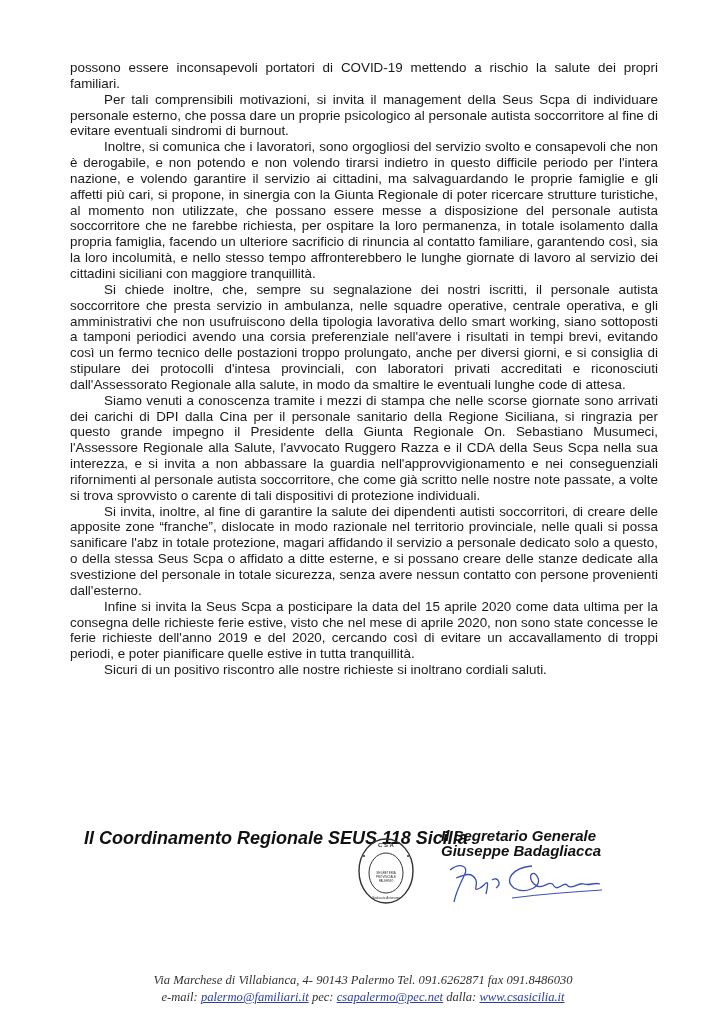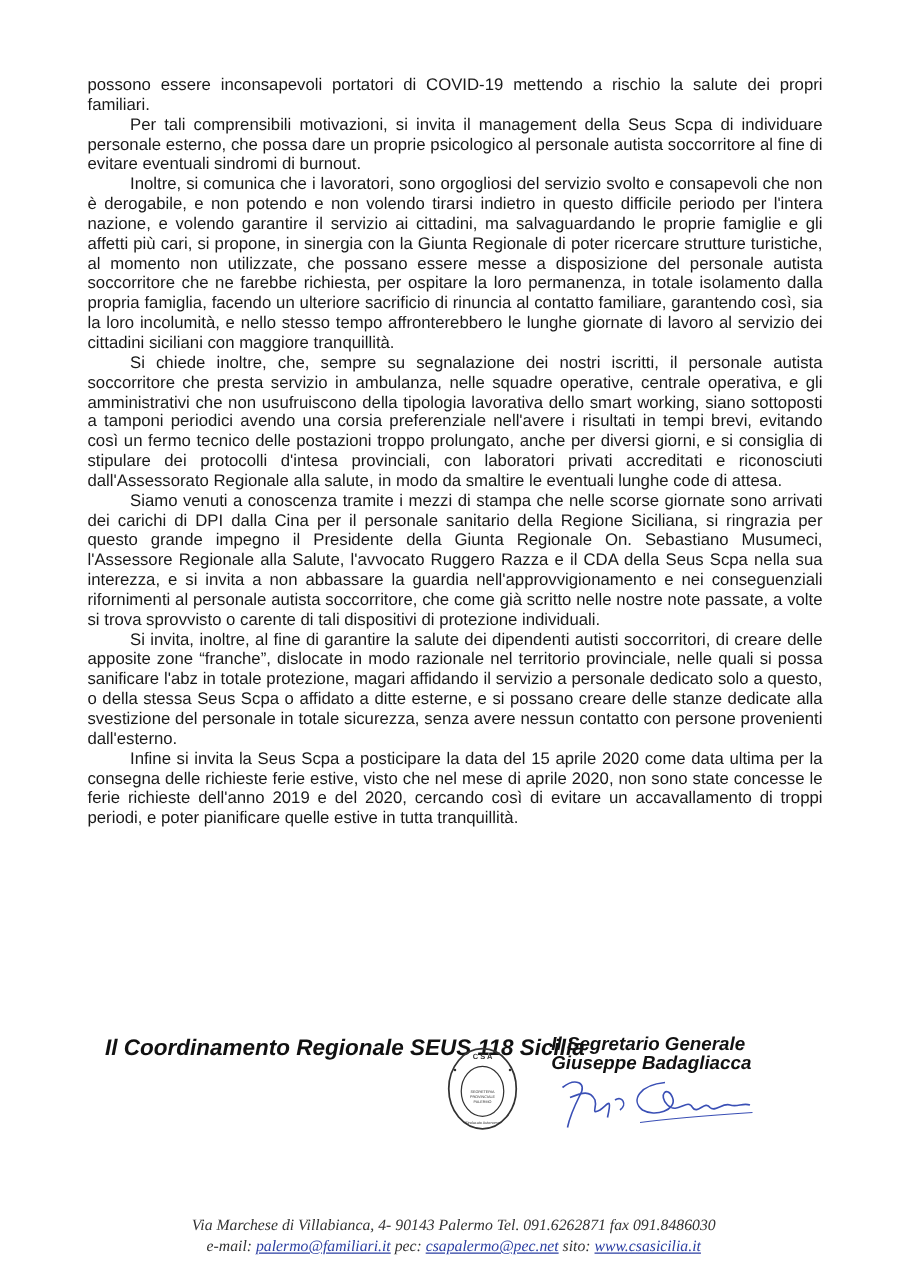--- a/index.html
+++ b/index.html
@@ -38,20 +38,21 @@
 <div class="page">
 
   <div class="body-text">
     <p>possono essere inconsapevoli portatori di COVID-19 mettendo a rischio la salute dei propri familiari.</p>
     <p class="indent">Per tali comprensibili motivazioni, si invita il management della Seus Scpa di individuare personale esterno, che possa dare un proprie psicologico al personale autista soccorritore al fine di evitare eventuali sindromi di burnout.</p>
     <p class="indent">Inoltre, si comunica che i lavoratori, sono orgogliosi del servizio svolto e consapevoli che non è derogabile, e non potendo e non volendo tirarsi indietro in questo difficile periodo per l'intera nazione, e volendo garantire il servizio ai cittadini, ma salvaguardando le proprie famiglie e gli affetti più cari, si propone, in sinergia con la Giunta Regionale di poter ricercare strutture turistiche, al momento non utilizzate, che possano essere messe a disposizione del personale autista soccorritore che ne farebbe richiesta, per ospitare la loro permanenza, in totale isolamento dalla propria famiglia, facendo un ulteriore sacrificio di  rinuncia al contatto familiare, garantendo così, sia la loro incolumità, e nello stesso tempo affronterebbero le lunghe giornate di lavoro al servizio dei cittadini siciliani con maggiore tranquillità.</p>
     <p class="indent">Si chiede inoltre, che, sempre su segnalazione dei nostri iscritti, il personale autista soccorritore che presta servizio in ambulanza, nelle squadre operative, centrale operativa, e gli amministrativi che non usufruiscono della tipologia lavorativa dello smart working, siano sottoposti a tamponi periodici avendo una corsia preferenziale nell'avere i risultati in tempi brevi, evitando così un fermo tecnico delle postazioni troppo prolungato, anche  per diversi giorni, e si consiglia di stipulare dei protocolli d'intesa provinciali, con laboratori privati accreditati e riconosciuti dall'Assessorato Regionale alla salute, in modo da smaltire le eventuali lunghe code di attesa.</p>
     <p class="indent">Siamo venuti a conoscenza tramite i mezzi di stampa che nelle scorse giornate sono arrivati dei carichi di DPI dalla Cina per il personale sanitario della Regione Siciliana, si ringrazia per questo grande impegno il Presidente della Giunta Regionale On. Sebastiano Musumeci, l'Assessore Regionale alla Salute, l'avvocato Ruggero Razza e il CDA della Seus Scpa nella sua interezza, e si invita a non abbassare la guardia nell'approvvigionamento e nei conseguenziali rifornimenti al personale autista soccorritore, che come già scritto nelle nostre note passate, a volte si trova sprovvisto o carente di tali dispositivi di protezione individuali.</p>
     <p class="indent">Si invita, inoltre, al fine di garantire la salute dei dipendenti autisti soccorritori, di creare delle apposite zone “franche”, dislocate in modo razionale nel territorio provinciale, nelle quali si possa sanificare l'abz in totale protezione, magari affidando il servizio a personale dedicato solo a questo, o della stessa Seus Scpa o affidato a ditte esterne, e si possano creare delle stanze dedicate alla svestizione del personale in totale sicurezza, senza avere nessun contatto con persone provenienti dall'esterno.</p>
     <p class="indent">Infine si invita la Seus Scpa a posticipare la data del 15 aprile 2020 come data ultima per la consegna delle richieste ferie estive, visto che nel mese di aprile 2020, non sono state concesse le ferie richieste dell'anno 2019 e del 2020, cercando così di evitare un accavallamento di troppi periodi, e poter pianificare quelle estive in tutta tranquillità.</p>
+    <p class="indent">Sicuri di un positivo riscontro alle nostre richieste si inoltrano cordiali saluti.</p>
   </div>
 
   <div class="sig-left">Il Coordinamento Regionale SEUS 118 Sicilia</div>
 
   <svg class="stamp" viewBox="0 0 60 70">
     <ellipse cx="30" cy="35" rx="27" ry="32" fill="none" stroke="#333" stroke-width="1.4"></ellipse>
     <ellipse cx="30" cy="37" rx="17" ry="20" fill="none" stroke="#333" stroke-width="1"></ellipse>
     <text x="30" y="11" font-size="6" text-anchor="middle" font-family="Liberation Sans, sans-serif" font-weight="bold" fill="#333">C S A</text>
     <circle cx="8" cy="20" r="1" fill="#333"></circle>
       <circle cx="52" cy="20" r="1" fill="#333"></circle>
@@ -72,18 +73,18 @@
     <path d="M70 40 C100 36, 130 34, 160 32" fill="none" stroke="#3a4fb5" stroke-width="1"></path>
   </svg>
 
   <div class="footer">
     <div>Via  Marchese di Villabianca, 4- 90143 Palermo Tel. 091.6262871 fax 091.8486030</div>
     <div>
       <span>e-mail:</span>
       <a>palermo@familiari.it</a>
       <span>pec:</span>
       <a>csapalermo@pec.net</a>
-      <span>sito:</span>
+      <span>dalla:</span>
       <a>www.csasicilia.it</a>
     </div>
   </div>
 
 </div>
 
 </body></html>

